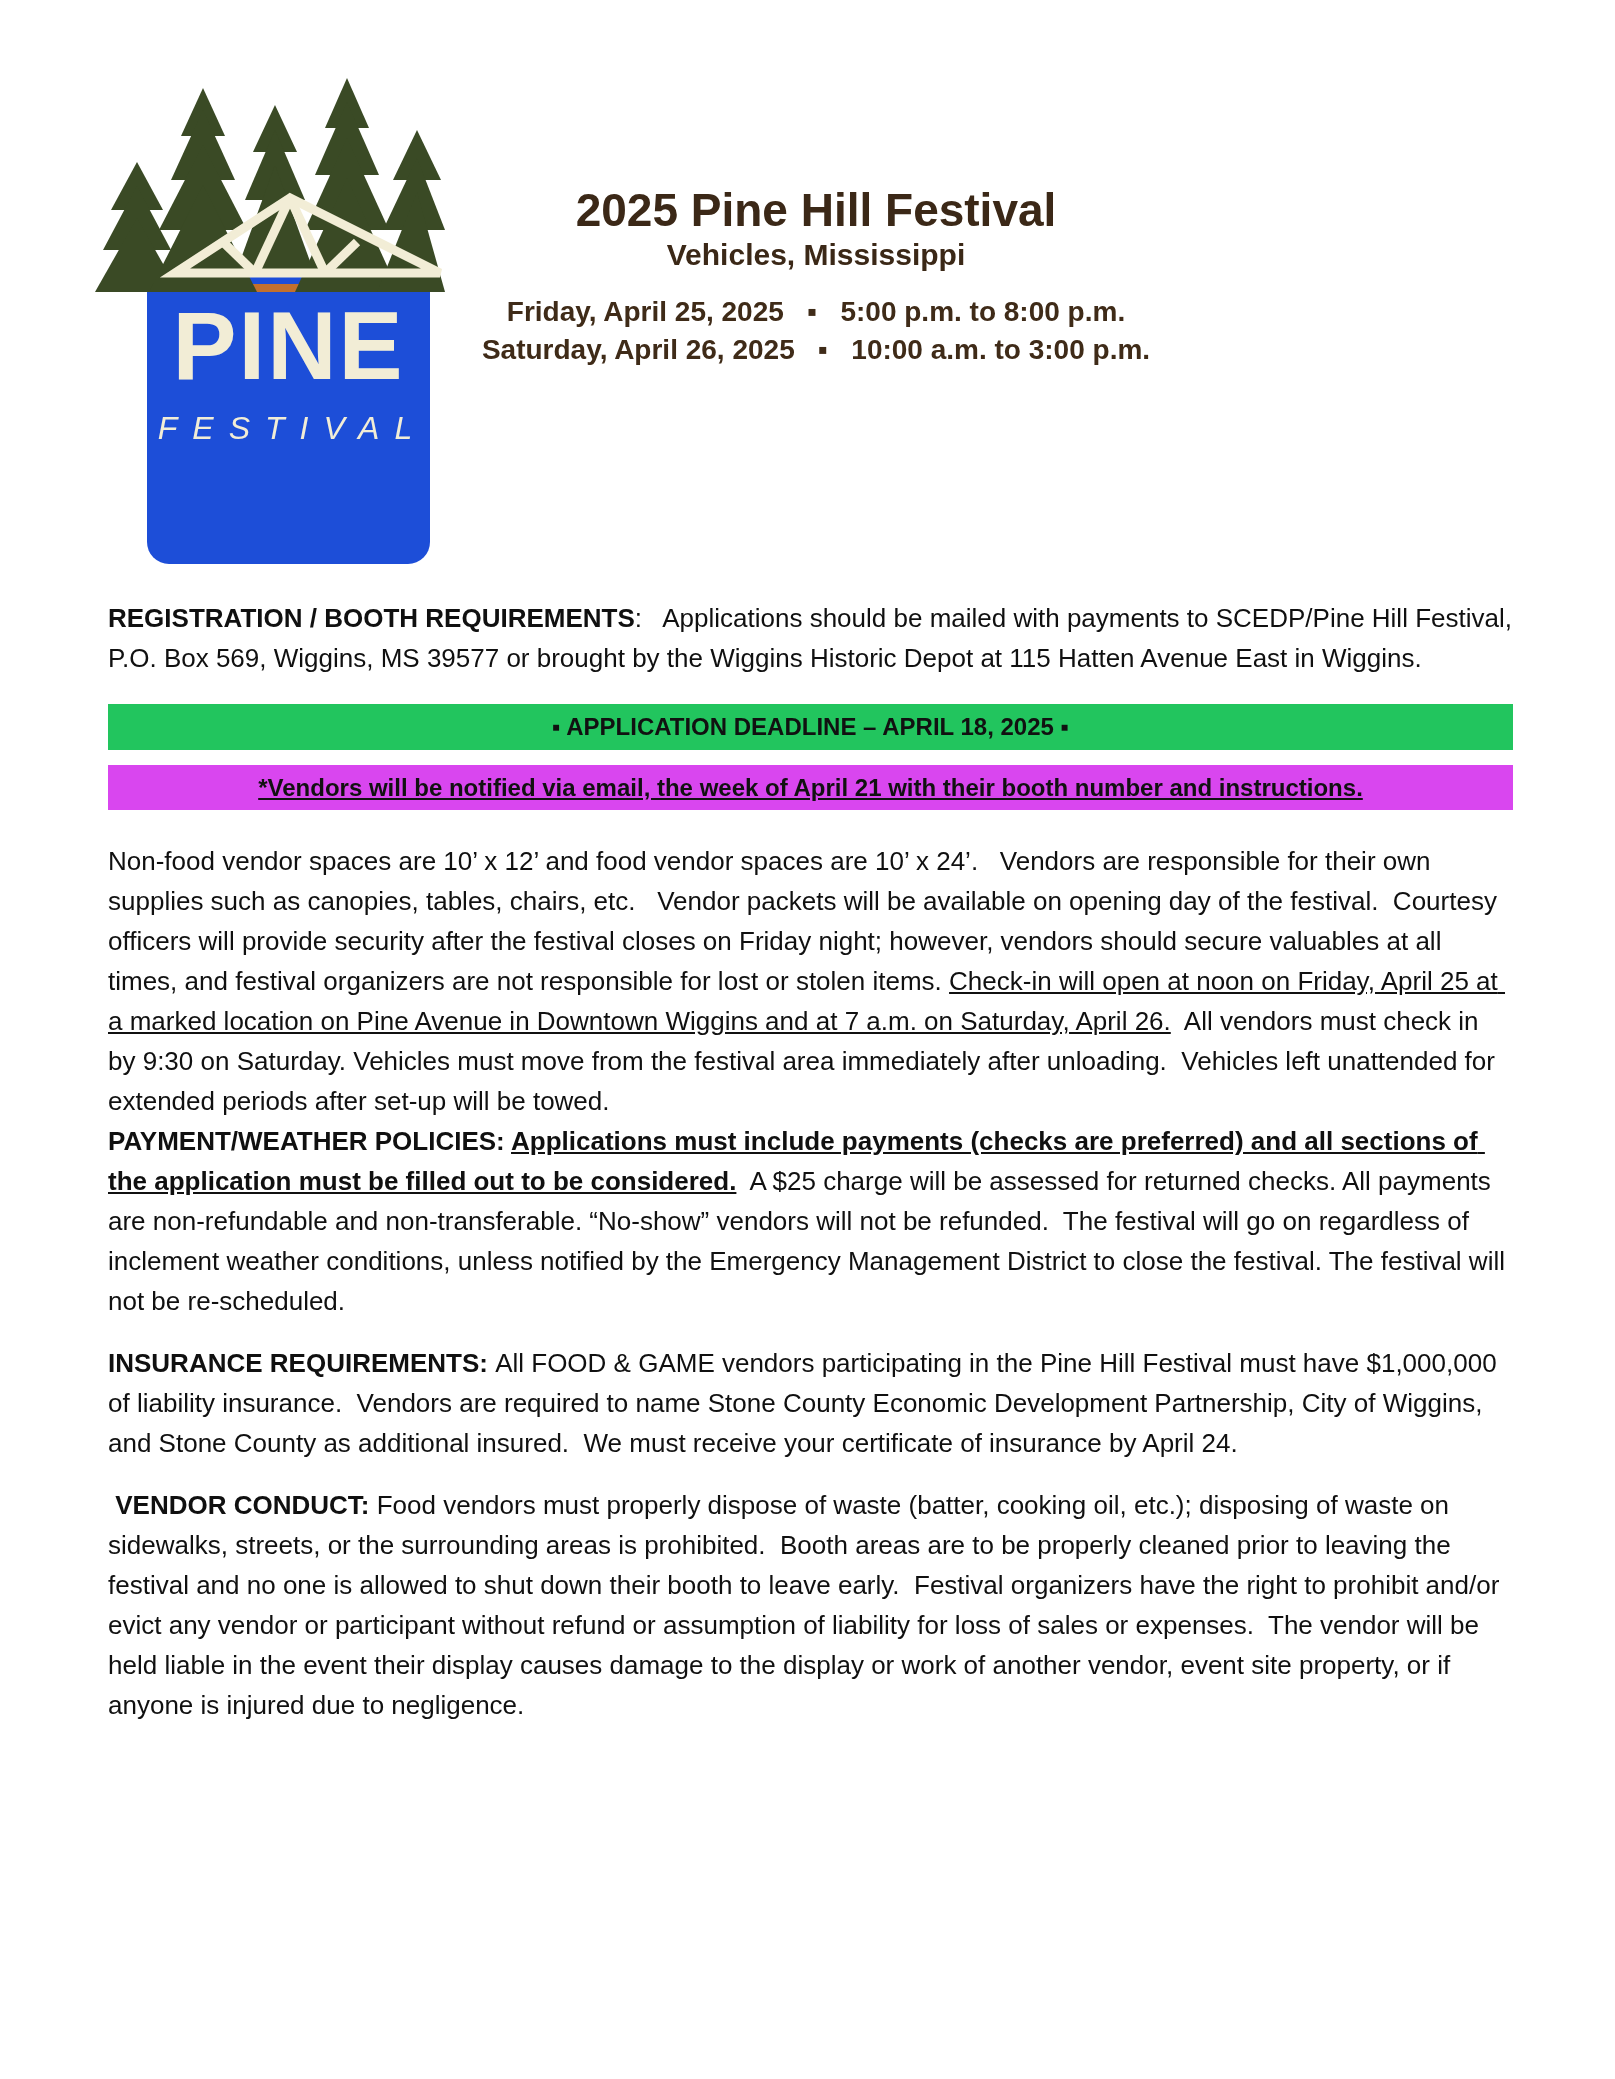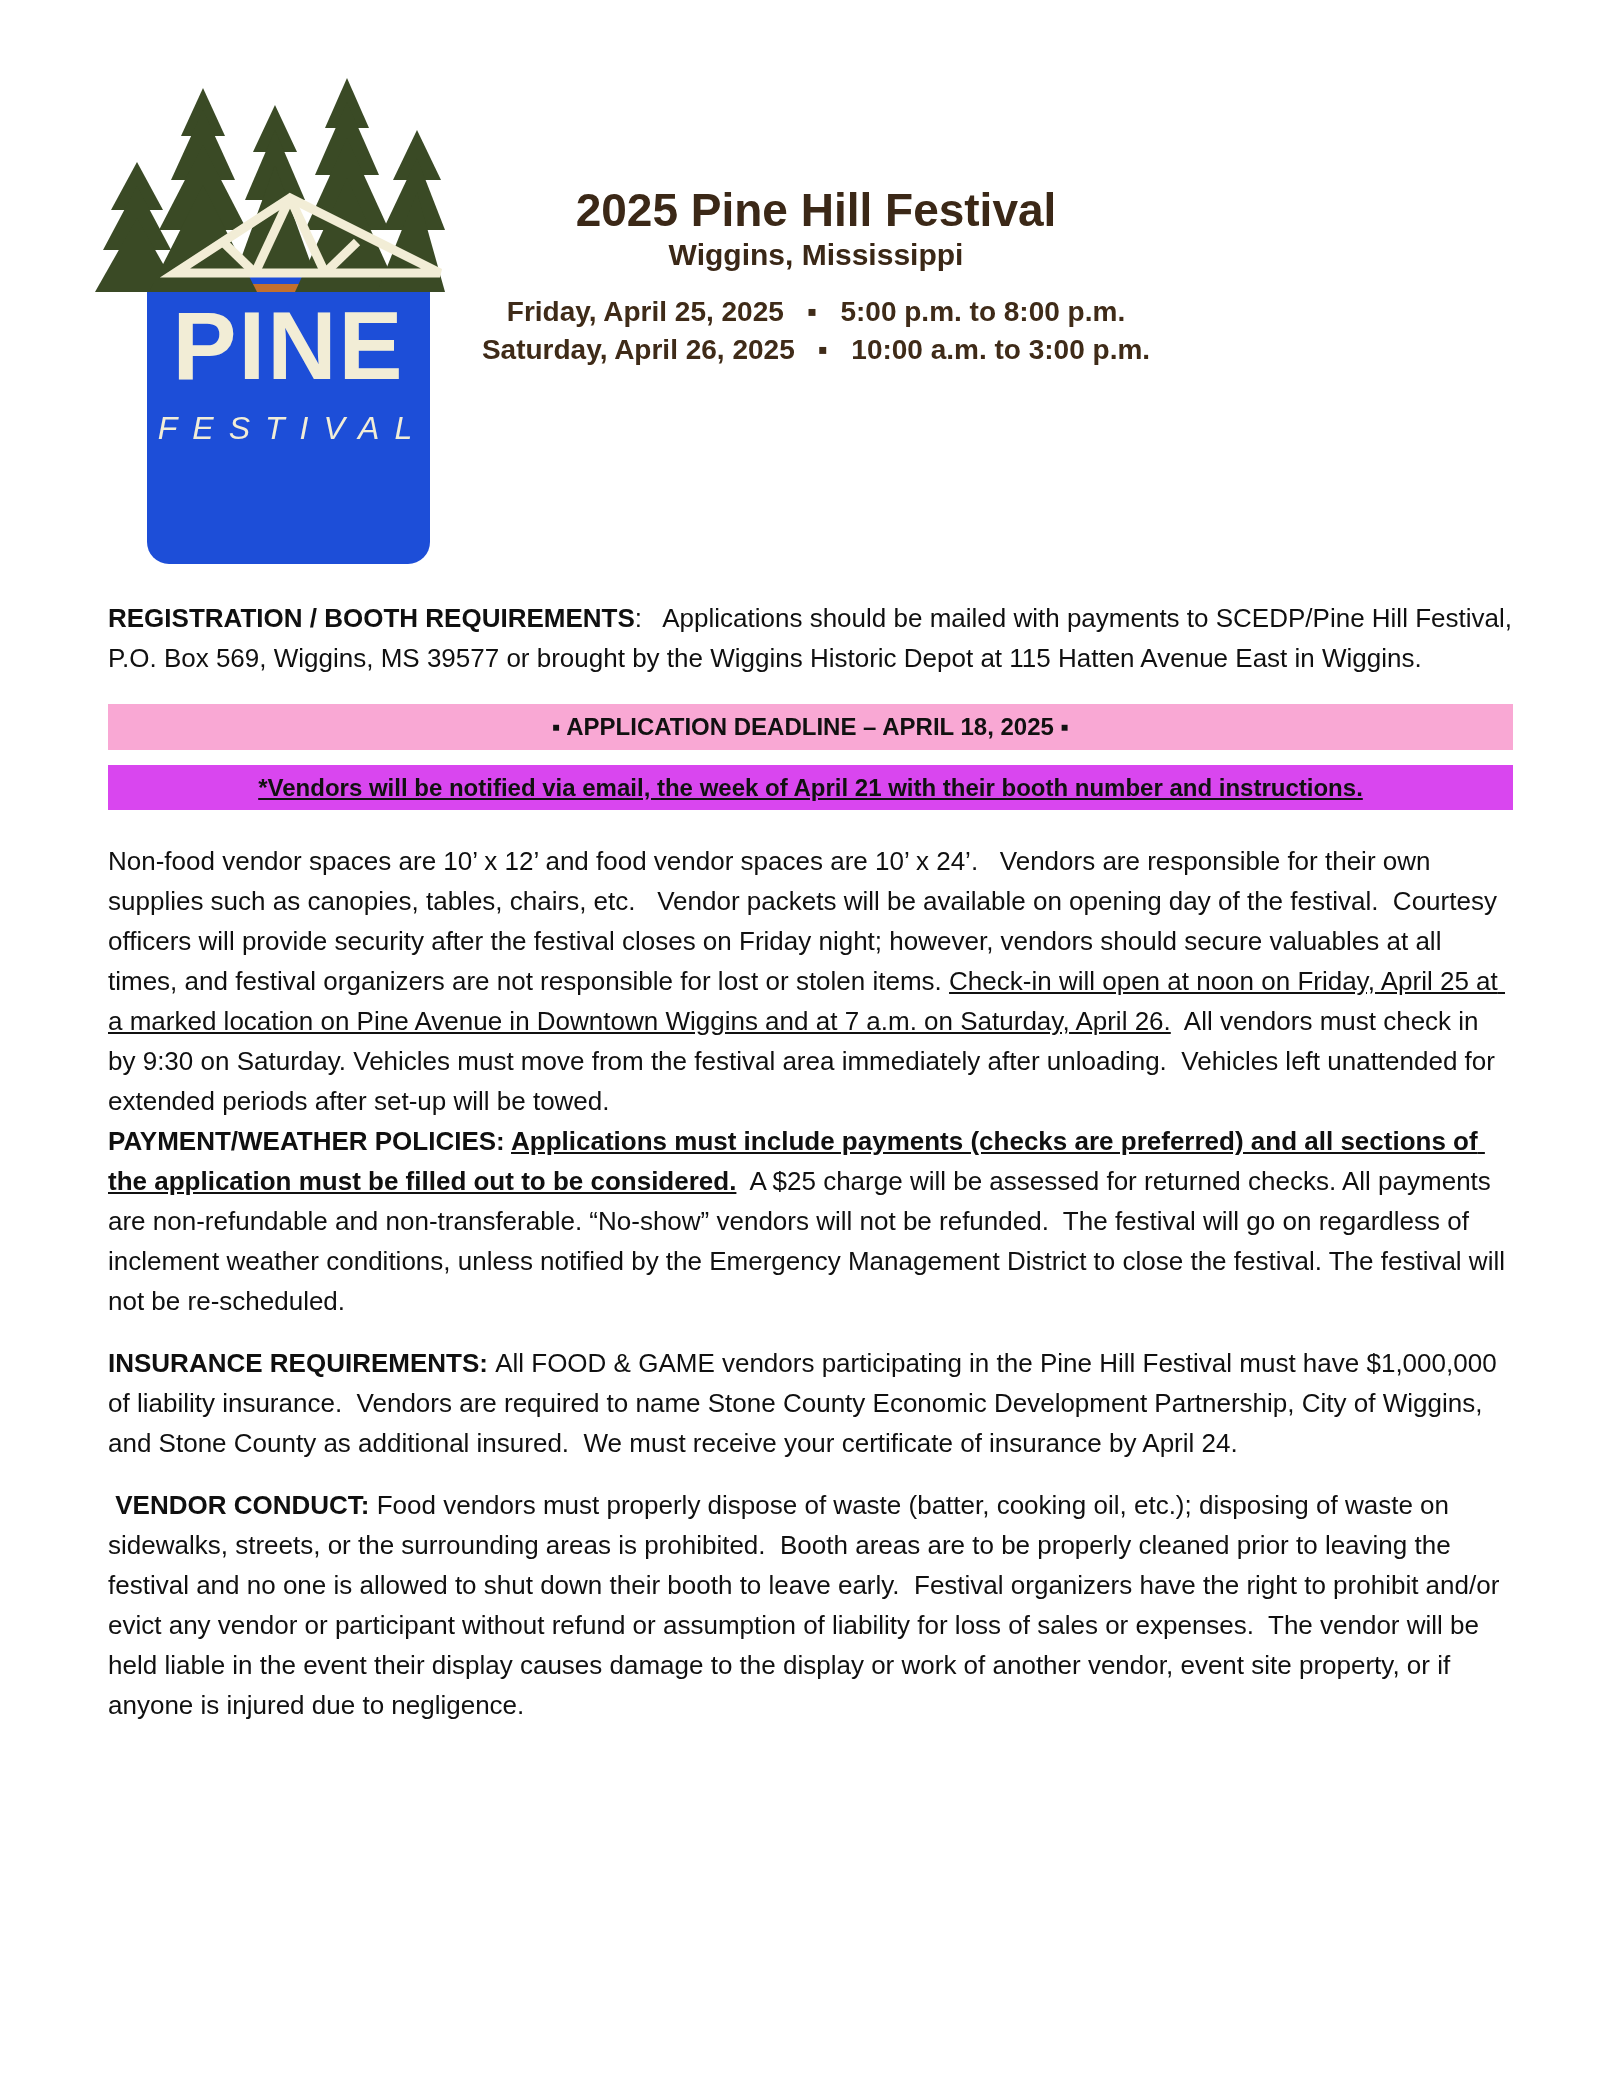--- a/index.html
+++ b/index.html
@@ -46,21 +46,21 @@
   .para {
     font-size: 26px; line-height: 40px; white-space: pre-wrap;
     color: #101010;
   }
   .registration { margin-bottom: 26px; }
 
   .bar {
     width: 100%; height: 46px; display: flex; align-items: center; justify-content: center;
     font-weight: 700; font-size: 24px; color: #111111;
   }
-  .bar-deadline { background: #f9a8d4; }
+  .bar-deadline { background: #22c55e; }
   .bar-notify   { background: #d946ef; height: 45px; margin-top: 15px; }
   .bar-notify .bar-text { text-decoration: underline; }
 
   .main-policies { margin-top: 31px; }
   .insurance     { margin-top: 22px; }
   .conduct       { margin-top: 22px; }
 </style>
 </head>
 <body>
 
@@ -105,21 +105,21 @@
       </svg>
       <div class="badge">
         <div class="orange-rule"></div>
         <div class="badge-word">PINE</div>
         <div class="badge-festival">FESTIVAL</div>
       </div>
     </div>
 
     <div class="title-block">
       <div class="doc-title">2025 Pine Hill Festival</div>
-      <div class="doc-subtitle">Wiggins, Mississippi</div>
+      <div class="doc-subtitle">Vehicles, Mississippi</div>
       <div class="schedule">
         <div class="schedule-line">Friday, April 25, 2025   ▪   5:00 p.m. to 8:00 p.m.</div>
         <div class="schedule-line">Saturday, April 26, 2025   ▪   10:00 a.m. to 3:00 p.m.</div>
       </div>
     </div>
 
   </header>
 
   <main class="content">
 

